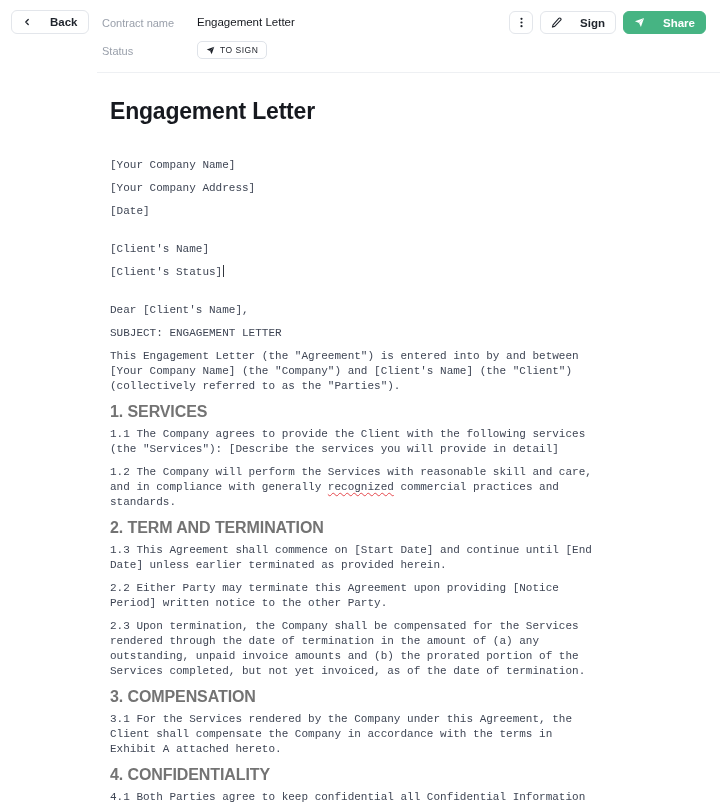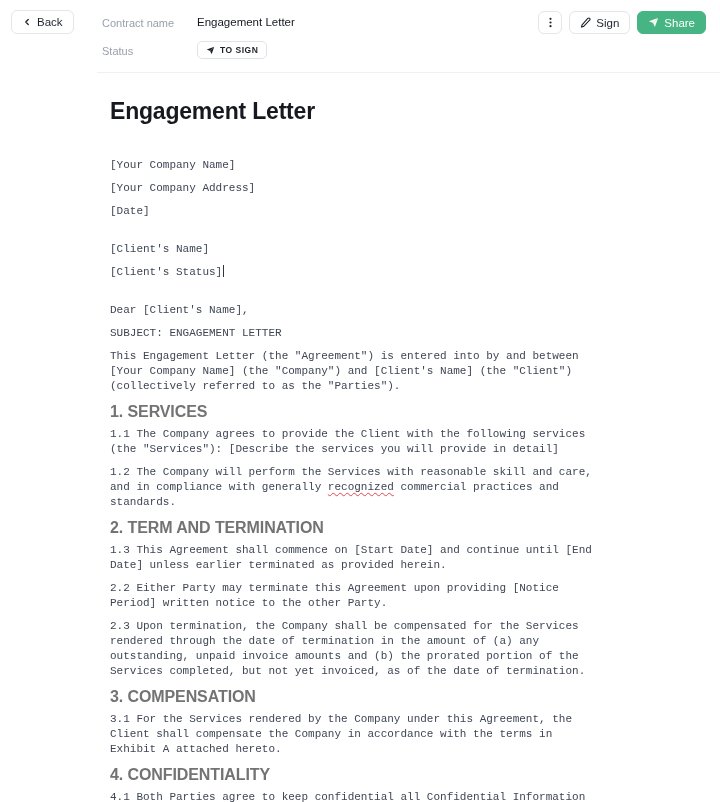--- a/index.html
+++ b/index.html
@@ -4,39 +4,39 @@
 <style>
   * { margin: 0; padding: 0; box-sizing: border-box; }
   html, body { width: 720px; height: 802px; background: #ffffff; overflow: hidden; }
   body { font-family: "Liberation Sans", "DejaVu Sans", sans-serif; color: #16191f; }
 
   
   .topbar { position: relative; width: 720px; height: 73px; background: #ffffff; }
   .topbar-divider { position: absolute; left: 97px; right: 0; bottom: 0; height: 1px; background: #eef0f3; }
 
   .btn {
-    display: inline-flex; align-items: center; justify-content: center; gap: 5px;
+    display: inline-flex; align-items: center; justify-content: center; gap: 18px;
     height: 23px; padding: 0 10px;
     background: #ffffff; border: 1px solid #e3e6eb; border-radius: 6px;
-    font-size: 11.5px; font-weight: 400; color: #1f242c;
+    font-size: 11.5px; font-weight: 700; color: #1f242c;
     cursor: pointer; white-space: nowrap;
   }
   .back-btn { position: absolute; left: 11px; top: 10px; height: 24px; }
 
   .meta-label { position: absolute; left: 102px; font-size: 11px; color: #9aa0ab; }
   .meta-label.row1 { top: 17px; text-align: right; }
   .meta-label.row2 { top: 45px; }
   .meta-value { position: absolute; left: 197px; top: 16px; font-size: 11.5px; font-weight: 500; color: #16191f; }
 
   .status-badge {
     position: absolute; left: 197px; top: 41px;
     display: inline-flex; align-items: center; gap: 5px;
     height: 18px; padding: 0 8px;
     background: #ffffff; border: 1px solid #dfe3e9; border-radius: 5px;
-    font-size: 8.5px; font-weight: 700; letter-spacing: 0.5px; color: #1d2129;
+    font-size: 8.5px; font-weight: 400; letter-spacing: 0.5px; color: #1d2129;
     cursor: pointer;
   }
 
   .actions { position: absolute; right: 14px; top: 11px; display: flex; gap: 7px; align-items: flex-end; }
   .more-btn { width: 24px; padding: 0; }
   .share-btn { background: #46b483; border-color: #46b483; color: #ffffff; }
 
   .icon { display: inline-flex; flex: none; }
 
   

